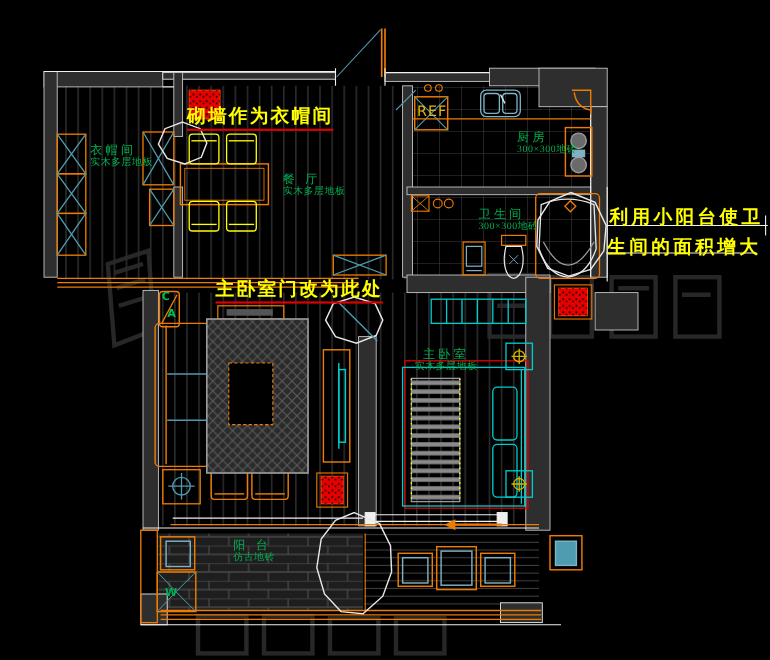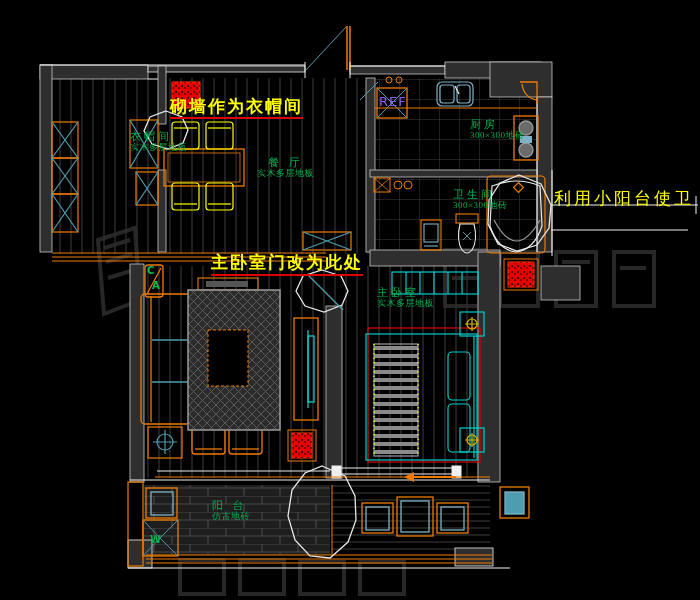--- a/index.html
+++ b/index.html
@@ -2,24 +2,24 @@
 <html><head>
 <meta charset="utf-8">
 <style>
   html,body{margin:0;padding:0;background:#000;}
   #stage{position:relative;width:700px;height:600px;background:#000;overflow:hidden;
          font-family:"DejaVu Sans","Liberation Sans",sans-serif;}
   #plan-svg{position:absolute;left:0;top:0;}
   .ov{position:absolute;white-space:nowrap;line-height:1.05;}
   .ann{color:#ffff00;font-weight:bold;font-size:17px;letter-spacing:2px;
        border-bottom:2px solid #dd0000;padding-bottom:1px;}
-  .ann-plain{color:#ffff00;font-weight:normal;font-size:17px;letter-spacing:3px;}
+  .ann-plain{color:#ffff00;font-weight:bold;font-size:17px;letter-spacing:3px;}
   .room-name{color:#00b050;font-size:11px;letter-spacing:3px;}
   .room-sub{color:#00b050;font-size:9px;letter-spacing:0.5px;font-family:Liberation Serif, serif;}
-  .lbl-ref{color:#8b5cf6;font-size:13px;letter-spacing:1px;}
+  .lbl-ref{color:#eab308;font-size:13px;letter-spacing:1px;}
   .lbl-sm{color:#00b050;font-size:10px;font-weight:bold;}
   .lbl-elev{color:#00c050;font-size:10px;font-weight:bold;}
 </style>
 </head>
 <body>
 
 <div id="stage">
 
 <svg id="plan-svg" width="700" height="600" viewBox="0 0 700 600">
   <defs>
@@ -309,51 +309,52 @@
   </g>
 
   <g stroke="#f0f0f0" stroke-width="1" fill="none">
     <path d="M551 205H698"></path>
     <path d="M551 230H688"></path>
   </g>
 </svg>
 
 <div class="ov ann" style="left:170px;top:98px;">砌墙作为衣帽间</div>
 
-<div class="ov ann" style="left:211px;top:255px;font-family:Liberation Mono, monospace;">主卧室门改为此处</div>
+<div class="ov ann" style="left:196px;top:255px;">主卧室门改为此处</div>
 
 
 <div class="ov ann-plain" style="left:554px;top:190px;">利用小阳台使卫</div>
-
-<div class="ov" style="left:82px;top:131px;padding-left:48px;">
+<div class="ov ann-plain" style="left:552px;top:217px;">生间的面积增大</div>
+
+<div class="ov" style="left:82px;top:131px;">
   <div class="room-name">衣帽间</div>
   <div class="room-sub">实木多层地板</div>
 </div>
 
-<div class="ov" style="left:257px;top:157px;text-align:center;">
+<div class="ov" style="left:257px;top:157px;">
   <div class="room-name">餐 厅</div>
   <div class="room-sub">实木多层地板</div>
 </div>
 
 <div class="ov" style="left:435px;top:119px;margin-left:35px;">
   <div class="room-name">厨房</div>
   <div class="room-sub">300×300地砖</div>
 </div>
 
-<div class="ov" style="left:453px;top:189px;">
+<div class="ov" style="left:435px;top:189px;">
   <div class="room-name">卫生间</div>
   <div class="room-sub">300×300地砖</div>
 </div>
 
-<div class="ov" style="left:377px;top:287px;">
+<div class="ov" style="left:377px;top:316px;text-align:center;">
   <div class="room-name">主卧室</div>
   <div class="room-sub">实木多层地板</div>
 </div>
 
-<div class="ov" style="left:212px;top:500px;">
+<div class="ov" style="left:212px;top:490px;">
   <div class="room-name">阳  台</div>
   <div class="room-sub">仿古地砖</div>
 </div>
 
 <div class="ov lbl-ref" style="left:379px;top:95px;">REF</div>
 
 <div class="ov lbl-sm" style="left:150px;top:535px;">W</div>
 
 <div class="ov lbl-elev" style="left:147px;top:266px;">C</div>
 <div class="ov lbl-elev" style="left:152px;top:281px;">A</div>

